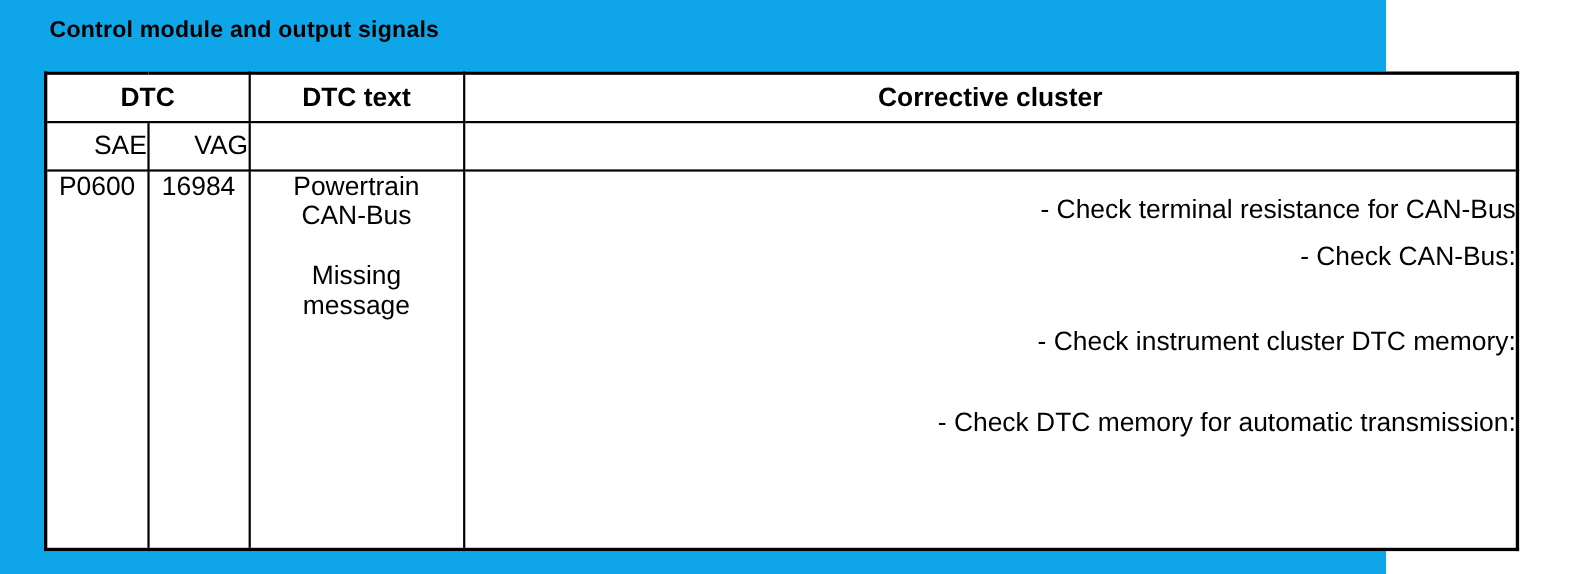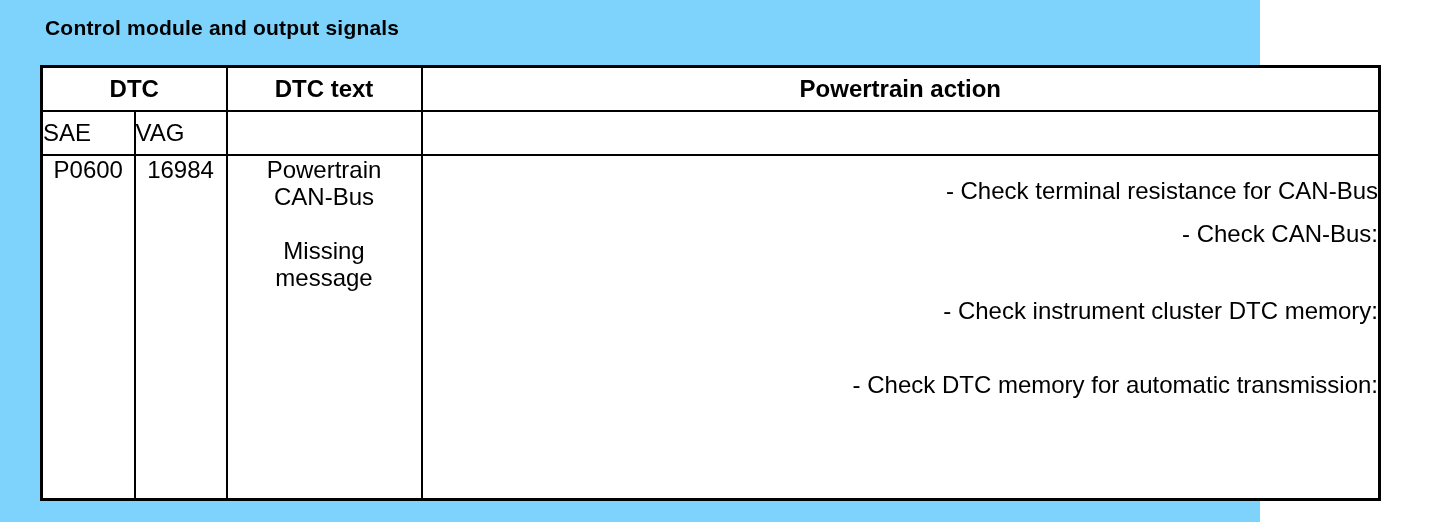--- a/index.html
+++ b/index.html
@@ -9,21 +9,21 @@
     width: 1440px;
     height: 522px;
     overflow: hidden;
     font-family: "Liberation Sans", "DejaVu Sans", sans-serif;
     color: #000000;
   }
   .page {
     position: relative;
     width: 1260px;
     height: 522px;
-    background: #7dd3fc;
+    background: #0ea5e9;
   }
   .doc-title {
     position: absolute;
     left: 45px;
     top: 16px;
     font-size: 21px;
     font-weight: bold;
     letter-spacing: 0.2px;
     white-space: nowrap;
   }
@@ -50,21 +50,21 @@
     overflow: hidden;
   }
   tr.hdr-row-1 { height: 44px; }
   tr.hdr-row-2 { height: 44px; }
   tr.data-row  { height: 345px; }
   table.dtc-table th {
     font-weight: bold;
     text-align: center;
   }
   tr.hdr-row-2 td {
-    text-align: left;
+    text-align: right;
     font-weight: normal;
   }
   tr.data-row td {
     vertical-align: top;
   }
   td.code-cell {
     text-align: center;
     padding-top: 10px;
   }
   td.dtc-text-cell {
@@ -98,21 +98,21 @@
     <colgroup>
       <col class="c-sae">
       <col class="c-vag">
       <col class="c-text">
       <col class="c-action">
     </colgroup>
     <tbody>
       <tr class="hdr-row-1">
         <th colspan="2">DTC</th>
         <th>DTC text</th>
-        <th>Powertrain action</th>
+        <th>Corrective cluster</th>
       </tr>
       <tr class="hdr-row-2">
         <td>SAE</td>
         <td>VAG</td>
         <td></td>
         <td></td>
       </tr>
       <tr class="data-row">
         <td class="code-cell">P0600</td>
         <td class="code-cell">16984</td>

